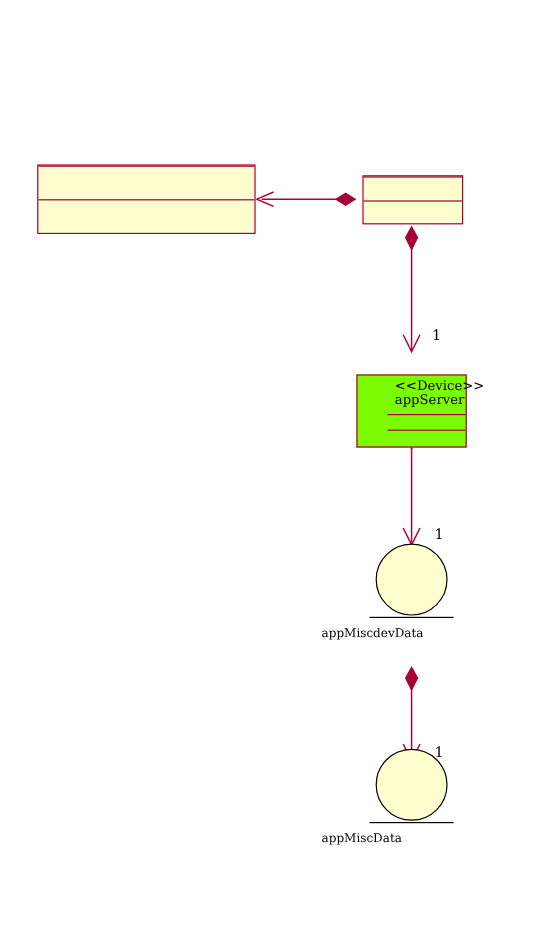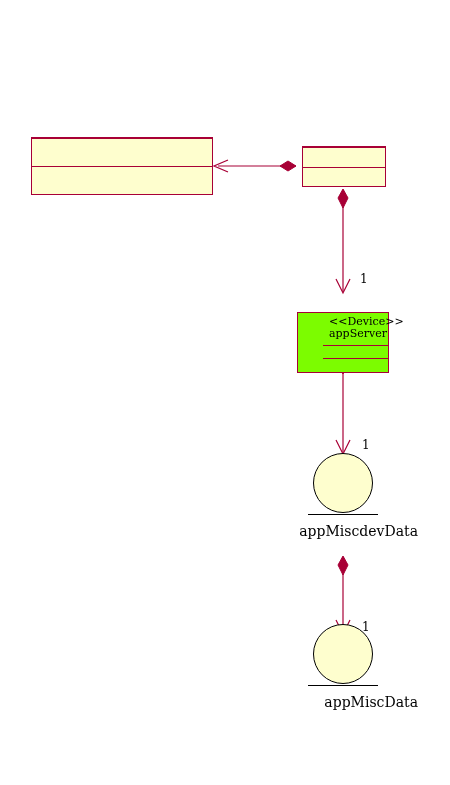--- a/index.html
+++ b/index.html
@@ -74,22 +74,22 @@
     top: 61px;
     width: 70px;
     height: 0;
     border-top: 1px solid #000000;
   }
   .uml-circle-node .circle-label {
     position: absolute;
     left: -45px;
     top: 70px;
     width: 150px;
-    text-align: right;
-    font-size: 14px;
+    text-align: left;
+    font-size: 10px;
     color: #000000;
     white-space: nowrap;
   }
   
   .mult-label {
     position: absolute;
     font-size: 12px;
     color: #000000;
     font-family: "DejaVu Serif", serif;
   }

